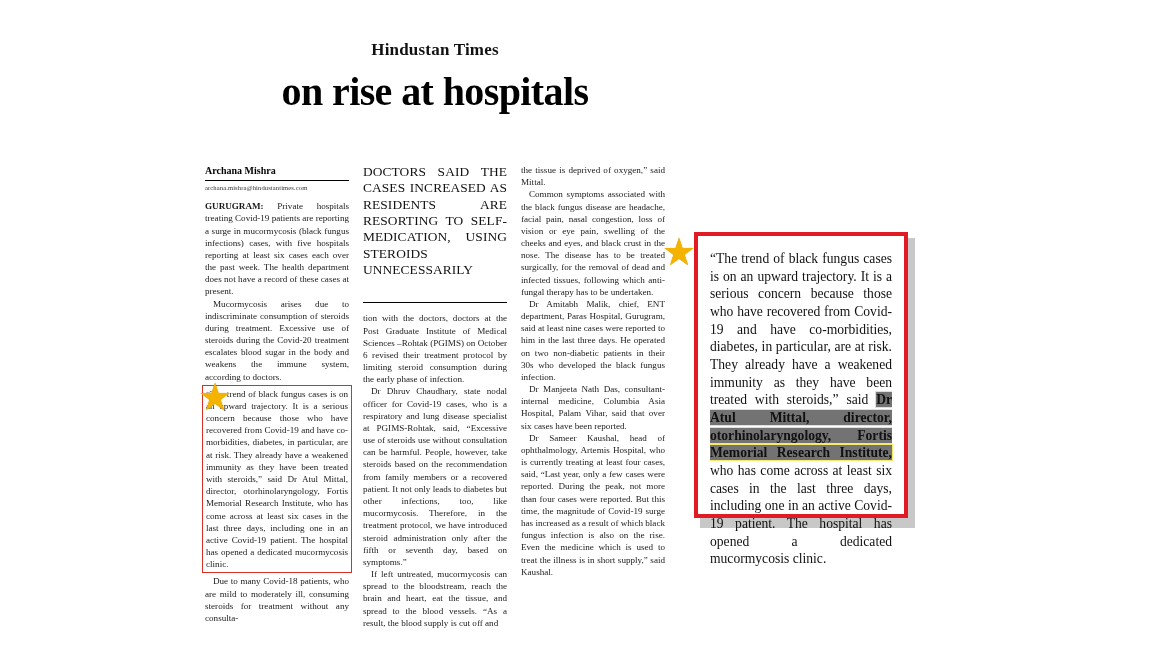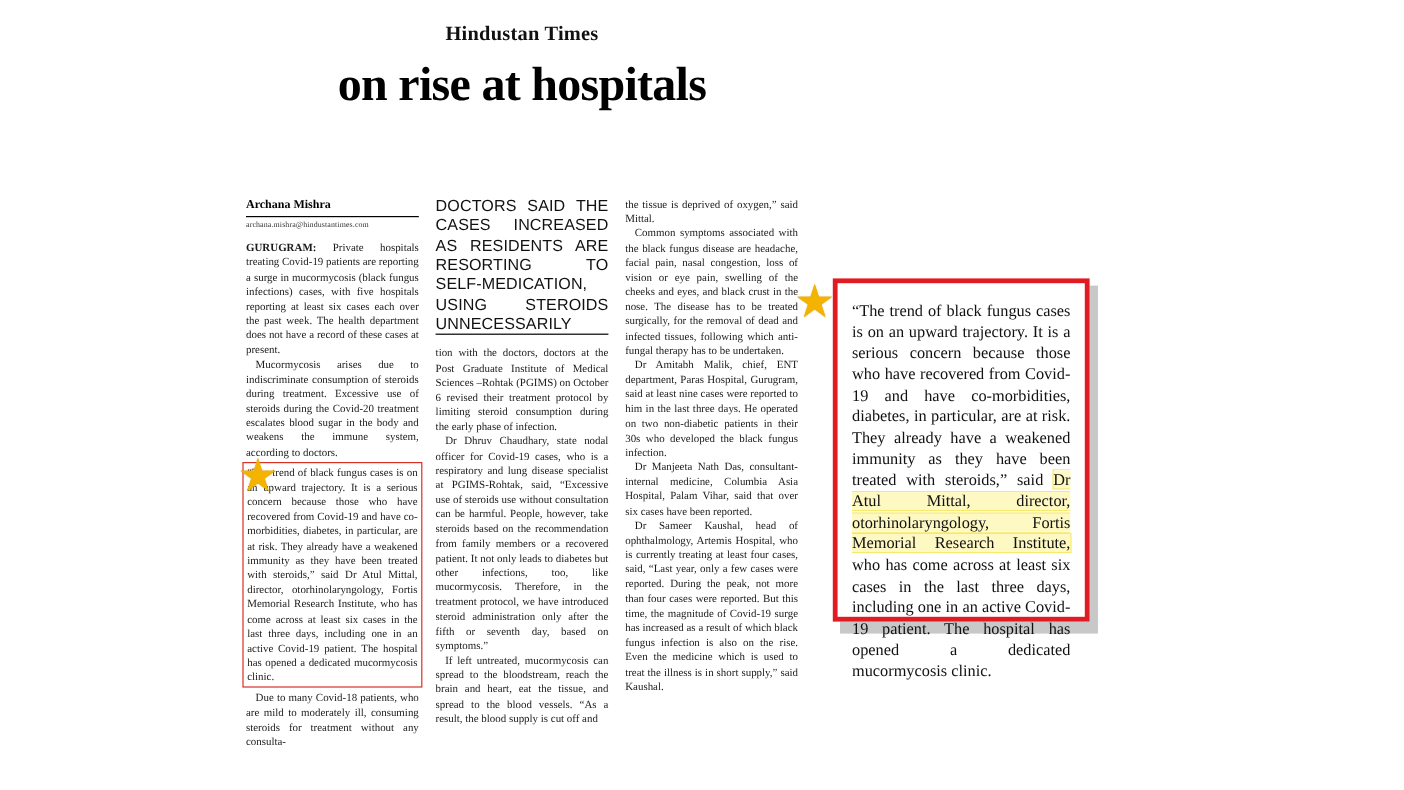--- a/index.html
+++ b/index.html
@@ -28,20 +28,21 @@
     width: 460px;
     height: 630px;
   }
   #masthead {
     text-align: center;
     font-family: "Liberation Serif", serif;
     font-weight: bold;
     font-size: 17px;
     letter-spacing: 0.2px;
     color: #111;
+    margin-top: 22px;
   }
   #headline {
     text-align: center;
     font-family: "Liberation Serif", serif;
     font-weight: bold;
     font-size: 40px;
     line-height: 1.12;
     color: #000;
     margin-top: 10px;
     letter-spacing: -0.6px;
@@ -73,28 +74,28 @@
     margin-bottom: 3px;
   }
   .email {
     font-size: 6.6px;
     color: #333;
     margin-bottom: 7px;
     letter-spacing: 0.1px;
   }
   .dateline { font-weight: bold; }
   .pullquote {
-    font-family: Liberation Sans, sans-serif;
+    font-family: Liberation Serif, serif;
     font-size: 13.4px;
     line-height: 1.22;
     color: #111;
     text-transform: uppercase;
     letter-spacing: 0.1px;
     border-bottom: 1px solid #000;
-    padding-bottom: 0;
+    padding-bottom: 24px;
     margin-bottom: 9px;
   }
   
   .highlight-box {
     border: 1px solid #d93025;
     padding: 2px 3px 2px 3px;
     margin: 2px -3px 2px -3px;
   }
 
   
@@ -133,22 +134,23 @@
   }
   #callout-text {
     font-family: "Liberation Serif", serif;
     font-size: 13.6px;
     line-height: 1.3;
     text-align: justify;
     color: #111;
   }
   #callout-text .indent { text-indent: 12px; }
   .mark {
-    background: #fef9c3;
+    background: #737373;
     box-shadow: 0 0 0 1px #f7e96a;
+    font-weight: bold;
   }
 </style>
 </head>
 <body>
 
 <div id="page">
 
   <div id="clipping">
 
     <div id="masthead">Hindustan Times</div>

